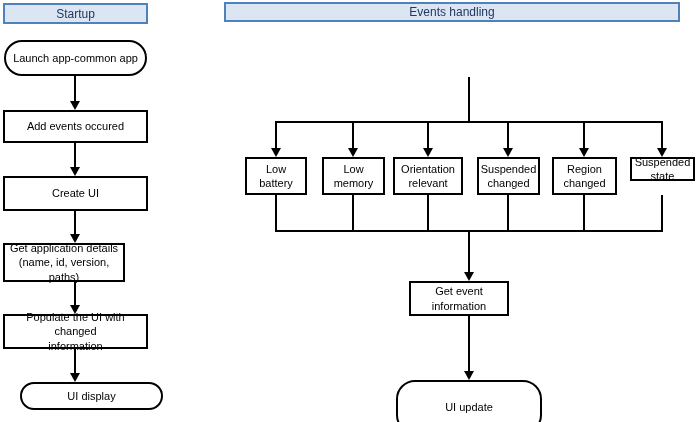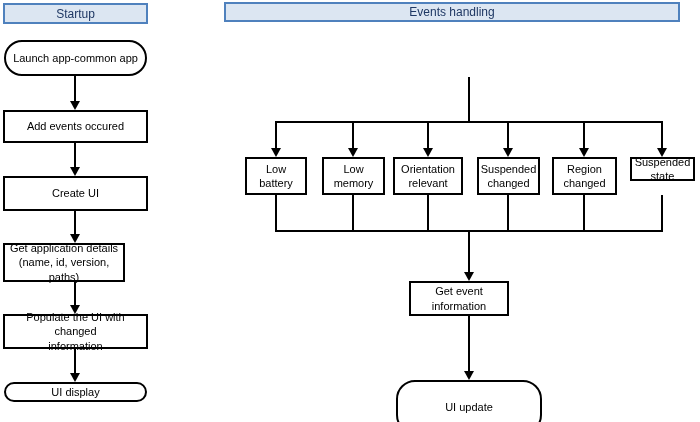--- a/index.html
+++ b/index.html
@@ -79,21 +79,21 @@
   <div class="ah" style="left:70px;top:305px"></div>
 
   <div class="node" style="left:3px;top:314px;width:145px;height:35px">
     <span>Populate the UI with changed
 information</span>
   </div>
 
   <div class="vline" style="left:74px;top:349px;height:24px"></div>
   <div class="ah" style="left:70px;top:373px"></div>
 
-  <div class="node stadium" style="left:4px;top:382px;width:143px;height:20px">
+  <div class="node stadium" style="left:20px;top:382px;width:143px;height:28px">
     <span>UI display</span>
   </div>
 
   <div class="hdr" style="left:224px;top:2px;width:456px;height:20px">
     <span>Events handling</span>
   </div>
 
 
   <div class="vline" style="left:468px;top:77px;height:46px"></div>
 

